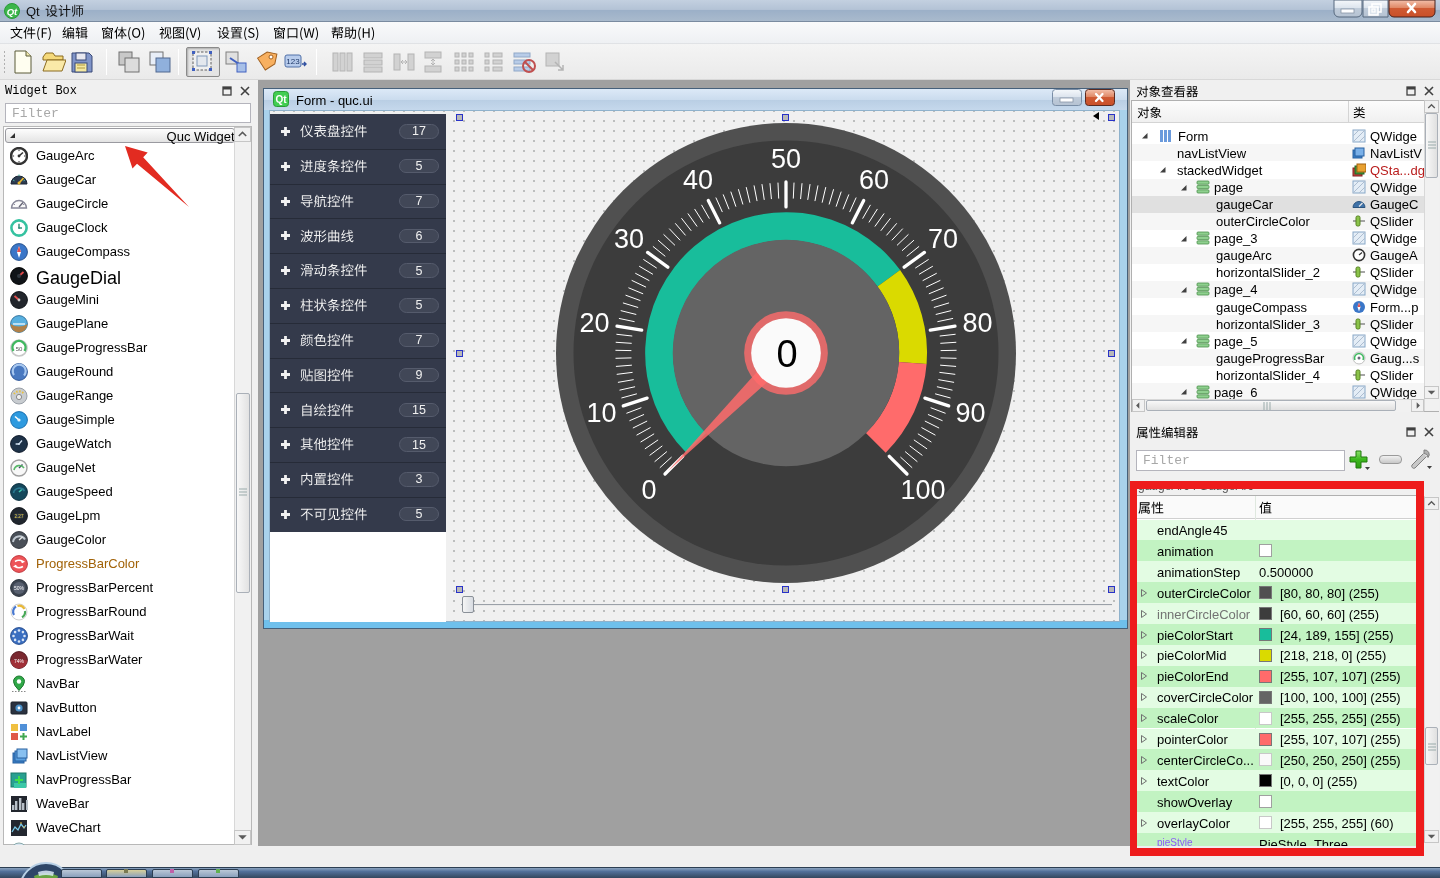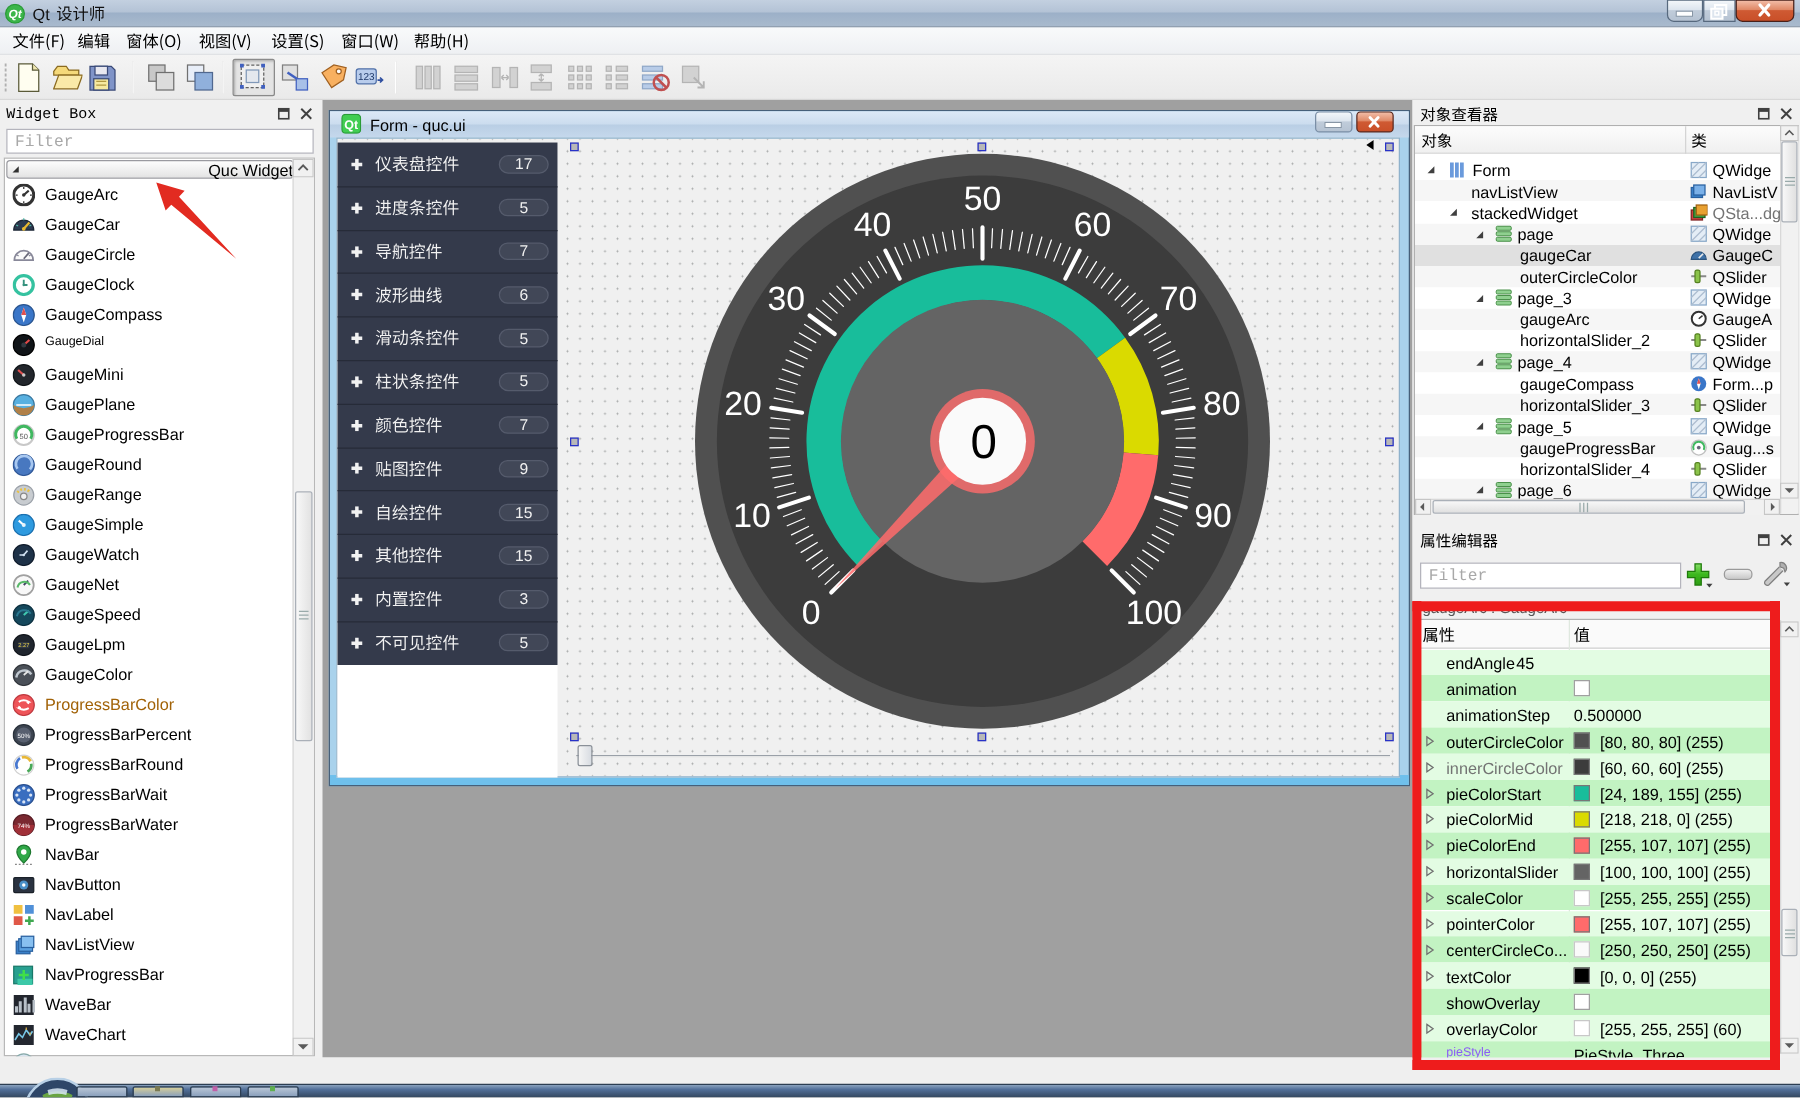--- a/index.html
+++ b/index.html
@@ -310,21 +310,21 @@
     <circle cx="9" cy="9" r="8.4" fill="#3a76c8" stroke="#2a5590"></circle>
     <path d="M9 3 L11 9 L9 15 L7 9 Z" fill="#fff"></path>
     <path d="M9 3 L11 9 L7 9 Z" fill="#e05050"></path>
   </svg>
 <div style="position:absolute;left:36px;top:244.28px;white-space:nowrap;font-size:13px;color:#000">GaugeCompass</div>
 <svg style="position:absolute;left:10px;top:267.2px" width="18" height="18">
     <circle cx="9" cy="9" r="8.4" fill="#101418" stroke="#000"></circle>
     <path d="M9 9 L13.5 5" stroke="#e04848" stroke-width="1.8"></path>
     <circle cx="9" cy="9" r="2" fill="#303840"></circle>
   </svg>
-<div style="position:absolute;left:36px;top:268.25px;white-space:nowrap;font-size:10px;color:#000">GaugeDial</div>
+<div style="position:absolute;left:36px;top:268.25px;white-space:nowrap;font-size:18px;color:#000">GaugeDial</div>
 <svg style="position:absolute;left:10px;top:291.2px" width="18" height="18">
     <circle cx="9" cy="9" r="8.4" fill="#22262c" stroke="#101418"></circle>
     <path d="M9 9 L4.5 5" stroke="#e05050" stroke-width="1.8"></path>
     <circle cx="9" cy="9" r="1.4" fill="#c8c8c8"></circle>
   </svg>
 <div style="position:absolute;left:36px;top:292.22px;white-space:nowrap;font-size:13px;color:#000">GaugeMini</div>
 <svg style="position:absolute;left:10px;top:315.2px" width="18" height="18">
     <circle cx="9" cy="9" r="8.4" fill="#58b0e0" stroke="#3a78a0"></circle>
     <path d="M.6 9 a8.4 8.4 0 0 0 16.8 0 q-4 2.5 -8.4 2.5 t-8.4 -2.5 z" fill="#b08048"></path>
     <path d="M3 9 h12" stroke="#fff" stroke-width="1.2"></path>
@@ -870,21 +870,21 @@
 <div style="position:absolute;left:1132px;top:161.44px;width:292px;height:17.07px;background:#ffffff"></div>
 <svg style="position:absolute;left:1159px;top:166.4px" width="8" height="8">
     <path d="M1 6.5 L6.5 6.5 L6.5 1 Z" fill="#404040"></path>
   </svg>
 <div style="position:absolute;left:1177px;top:162.94px;white-space:nowrap;font-size:13px;color:#000">stackedWidget</div>
 <svg style="position:absolute;left:1352px;top:162.9px" width="14" height="14">
     <rect x="1" y="5" width="9" height="8" fill="#d04040" stroke="#802020"></rect>
     <rect x="3" y="3" width="9" height="8" fill="#40a040" stroke="#206020"></rect>
     <rect x="5" y="1" width="9" height="8" fill="#e8a030" stroke="#a06010"></rect>
   </svg>
-<div style="position:absolute;left:1370px;top:162.9px;width:54px;overflow:hidden;white-space:nowrap;font-size:13px;color:#737373">QSta...dg</div>
+<div style="position:absolute;left:1370px;top:162.9px;width:54px;overflow:hidden;white-space:nowrap;font-size:13px;color:#b91c1c">QSta...dg</div>
 <div style="position:absolute;left:1132px;top:178.51px;width:292px;height:17.07px;background:#f6f6f6"></div>
 <svg style="position:absolute;left:1180px;top:183.5px" width="8" height="8">
     <path d="M1 6.5 L6.5 6.5 L6.5 1 Z" fill="#404040"></path>
   </svg>
 <svg style="position:absolute;left:1196px;top:180.0px" width="14" height="14">
     <rect x="1" y="1" width="12" height="3.2" rx="1" fill="#8fd08f" stroke="#4a904a" stroke-width="0.8"></rect>
     <rect x="1" y="5.4" width="12" height="3.2" rx="1" fill="#8fd08f" stroke="#4a904a" stroke-width="0.8"></rect>
     <rect x="1" y="9.8" width="12" height="3.2" rx="1" fill="#8fd08f" stroke="#4a904a" stroke-width="0.8"></rect>
   </svg>
 <div style="position:absolute;left:1214px;top:180.01px;white-space:nowrap;font-size:13px;color:#000">page</div>
@@ -1126,21 +1126,21 @@
 <svg style="position:absolute;left:1140px;top:671.3px" width="8" height="10">
     <path d="M1.5 1.5 L6.5 5 L1.5 8.5 Z" fill="none" stroke="#707070"></path>
   </svg>
 <div style="position:absolute;left:1157px;top:669.3px;white-space:nowrap;font-size:13px;color:#000">pieColorEnd</div>
 <div style="position:absolute;left:1259px;top:669.8px;width:13px;height:13px;background:#ff6b6b;border:1px solid #777"></div>
 <div style="position:absolute;left:1280px;top:669.3px;white-space:nowrap;font-size:13px;color:#000">[255, 107, 107] (255)</div>
 <div style="position:absolute;left:1132px;top:686.7px;width:291px;height:20.9px;background:#e3fce3"></div>
 <svg style="position:absolute;left:1140px;top:692.2px" width="8" height="10">
     <path d="M1.5 1.5 L6.5 5 L1.5 8.5 Z" fill="none" stroke="#707070"></path>
   </svg>
-<div style="position:absolute;left:1157px;top:690.2px;white-space:nowrap;font-size:13px;color:#000">horizontalSlider</div>
+<div style="position:absolute;left:1157px;top:690.2px;white-space:nowrap;font-size:13px;color:#000">coverCircleColor</div>
 <div style="position:absolute;left:1259px;top:690.7px;width:13px;height:13px;background:#646464;border:1px solid #777"></div>
 <div style="position:absolute;left:1280px;top:690.2px;white-space:nowrap;font-size:13px;color:#000">[100, 100, 100] (255)</div>
 <div style="position:absolute;left:1132px;top:707.6px;width:291px;height:20.9px;background:#c2f3c2"></div>
 <svg style="position:absolute;left:1140px;top:713.1px" width="8" height="10">
     <path d="M1.5 1.5 L6.5 5 L1.5 8.5 Z" fill="none" stroke="#707070"></path>
   </svg>
 <div style="position:absolute;left:1157px;top:711.1px;white-space:nowrap;font-size:13px;color:#000">scaleColor</div>
 <div style="position:absolute;left:1259px;top:711.6px;width:13px;height:13px;background:#ffffff;border:1px solid #c8c8c8"></div>
 <div style="position:absolute;left:1280px;top:711.1px;white-space:nowrap;font-size:13px;color:#000">[255, 255, 255] (255)</div>
 <div style="position:absolute;left:1132px;top:728.5px;width:291px;height:20.9px;background:#e3fce3"></div>

